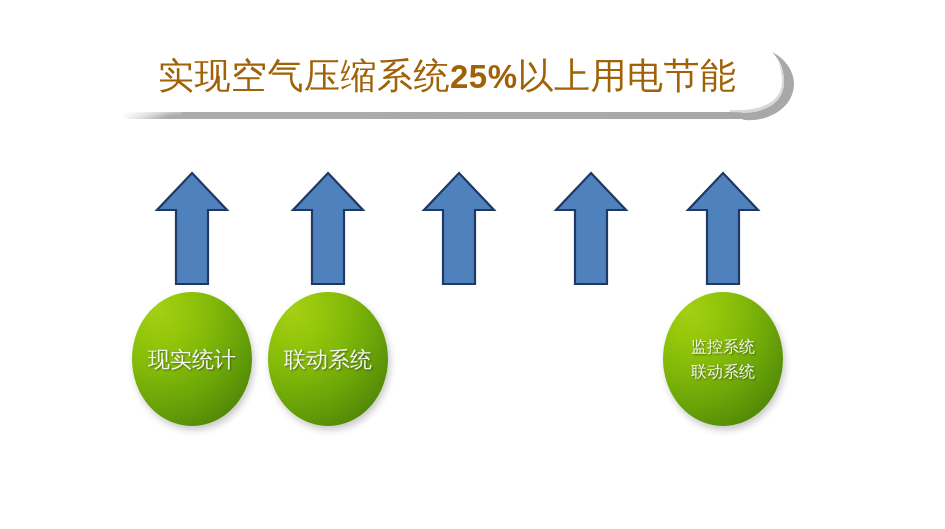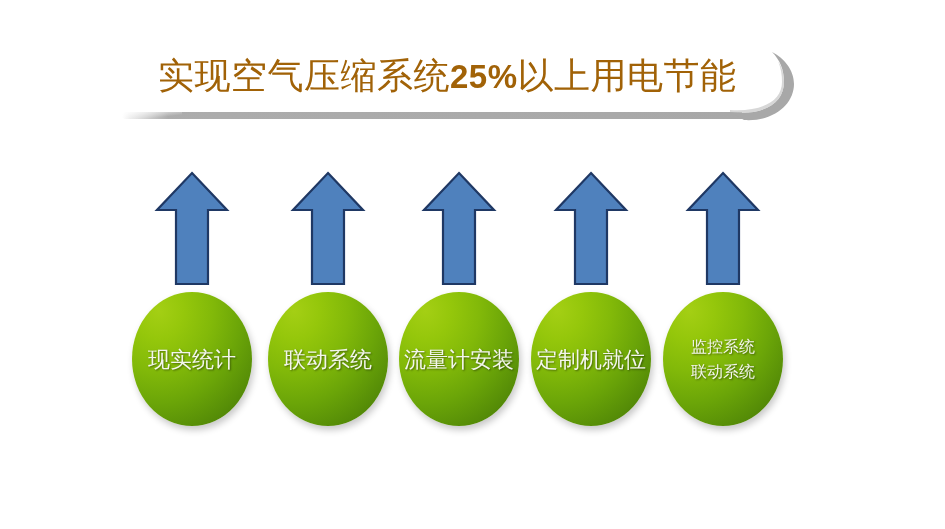--- a/index.html
+++ b/index.html
@@ -182,26 +182,20 @@
   </div>
 
   <div class="sphere" style="left:132px; top:292px;">
     <span class="sphere-label">现实统计</span>
   </div>
 
   <div class="sphere" style="left:268px; top:292px;">
     <span class="sphere-label">联动系统</span>
   </div>
 
-  <div class="sphere" style="left:399px; top:292px;">
-    <span class="sphere-label">流量计安装</span>
-  </div>
-
-  <div class="sphere" style="left:531px; top:292px;">
-    <span class="sphere-label">定制机就位</span>
-  </div>
+
 
   <div class="sphere" style="left:663px; top:292px;">
     <span class="sphere-label two-line">监控系统
 联动系统</span>
   </div>
 
 </div>
 
 </body></html>

